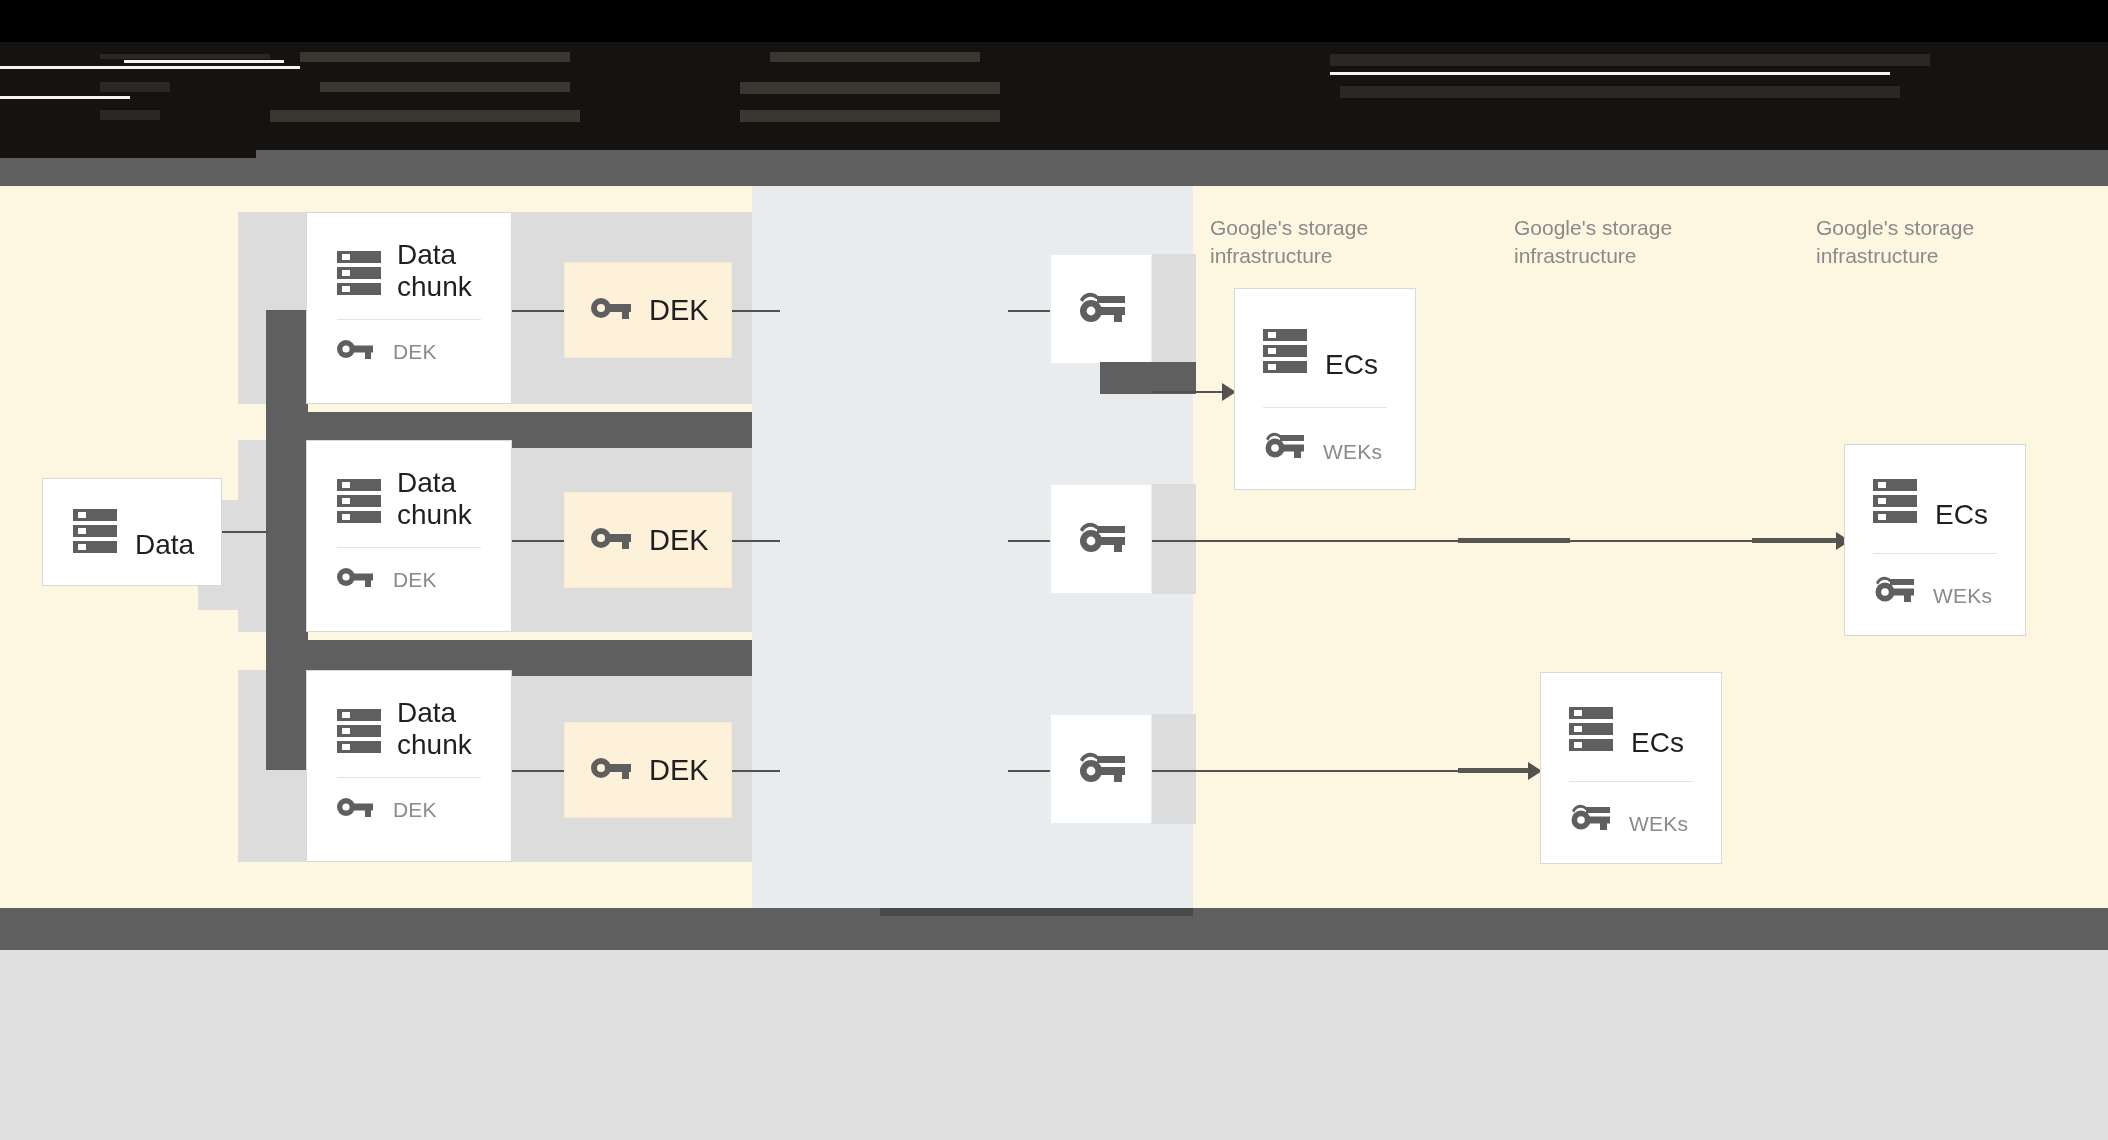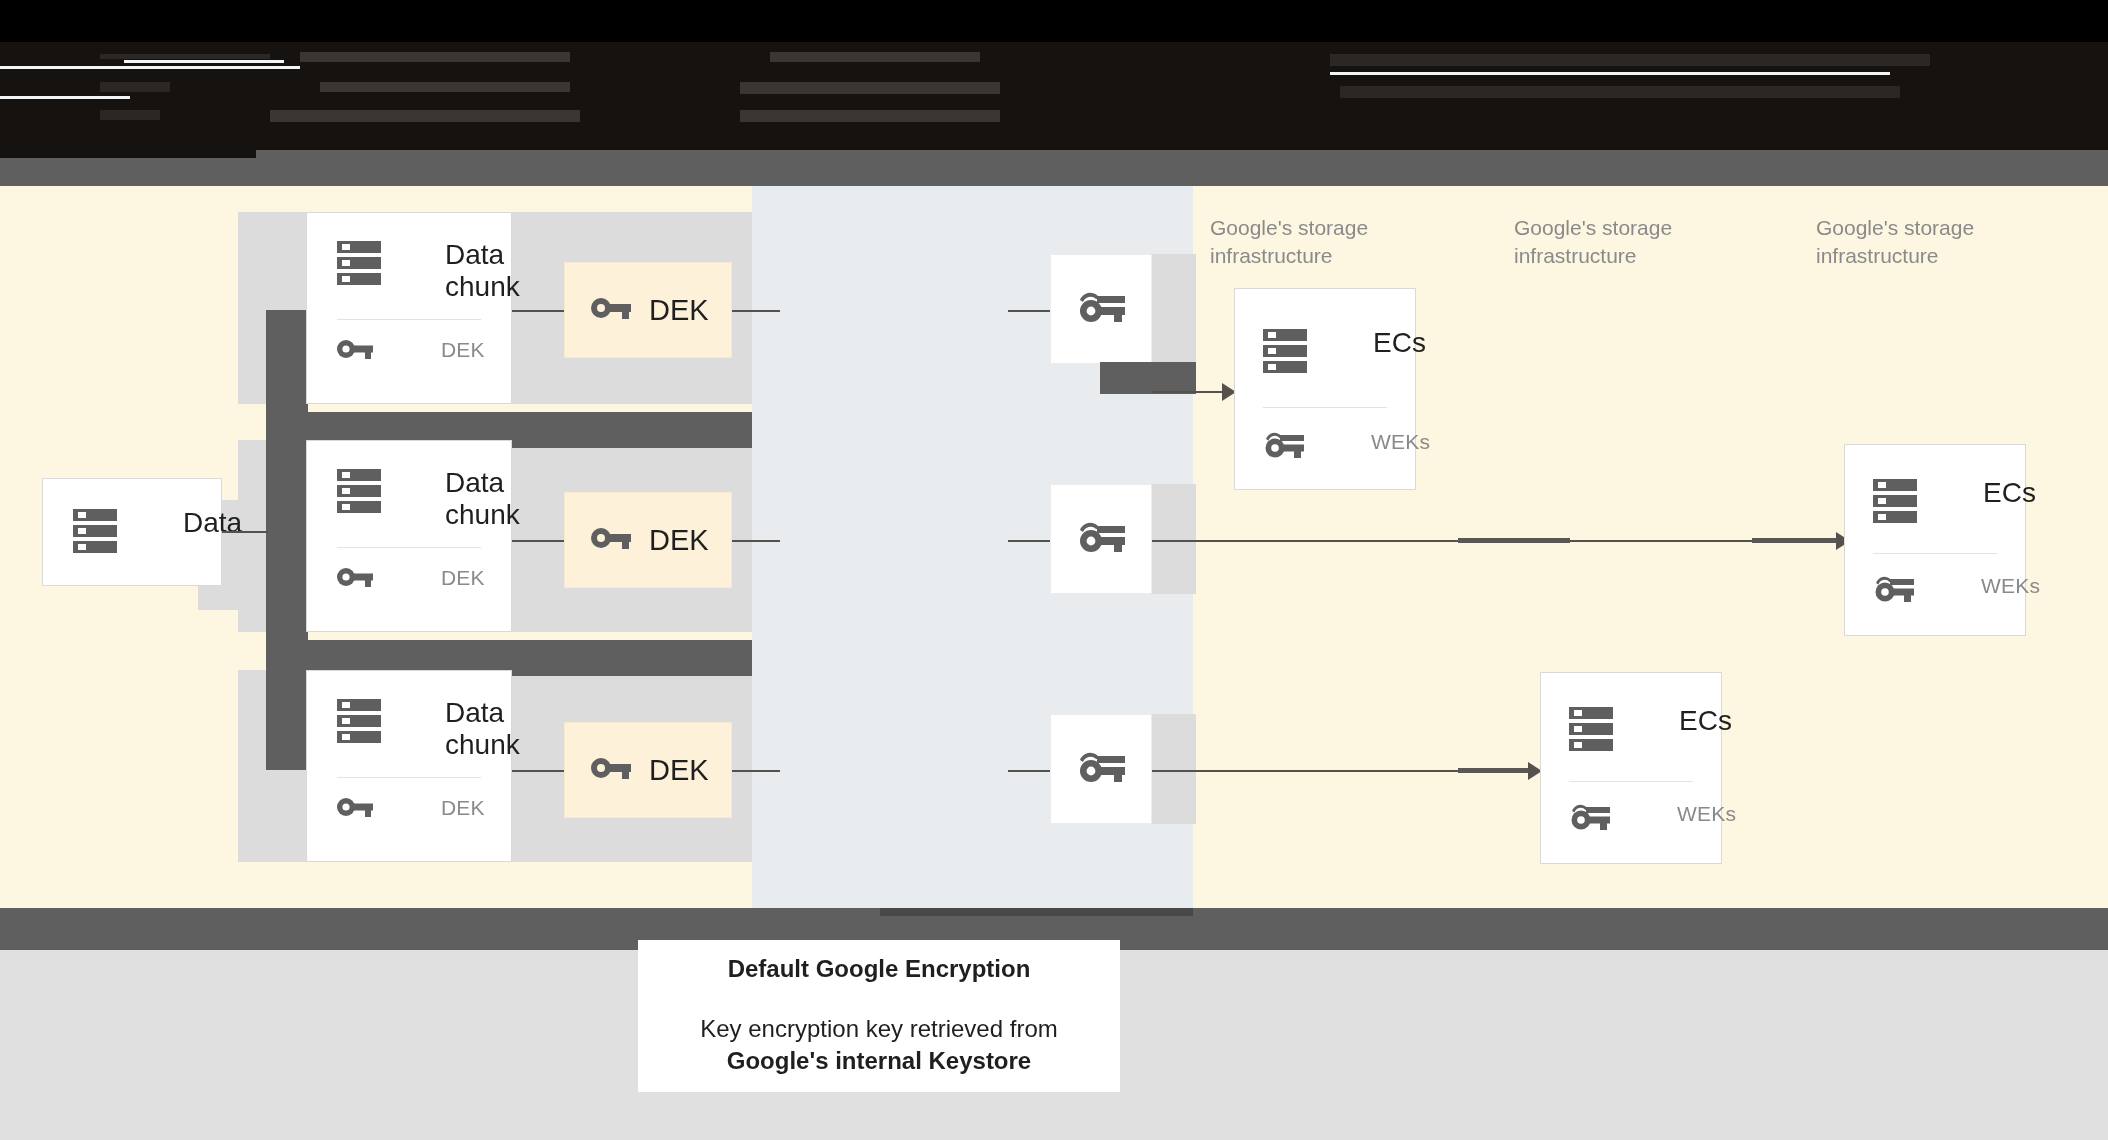--- a/index.html
+++ b/index.html
@@ -29,21 +29,21 @@
   .col-mid-foot{position:absolute;left:880px;top:908px;width:313px;height:8px;background:#484848;}
 
   
   .panel-gray{position:absolute;background:#dcdcdc;}
 
   
   .tree{position:absolute;background:#5f5f5f;}
 
   
   .card{position:absolute;background:#fff;border:1px solid #d9d9d9;box-sizing:border-box;}
-  .card-row{display:flex;align-items:flex-start;gap:48px;}
+  .card-row{display:flex;align-items:flex-end;}
   .card-title{font-size:28px;color:#1f1f1f;line-height:1.14;}
   .card-sub{font-size:21px;color:#8a8a8a;letter-spacing:.2px;}
   .divider{height:1px;background:#e3e3e3;}
 
   
   .box-dek{position:absolute;background:#fdf2d9;border:1px solid #f6ead0;box-sizing:border-box;
            display:flex;align-items:center;}
   .box-dek .lbl{font-size:29px;color:#1f1f1f;margin-left:18px;}
   .box-kek{position:absolute;background:#e2f1ea;border:1px solid #d5e8e0;box-sizing:border-box;
            display:flex;align-items:center;}
@@ -415,21 +415,14 @@
             <circle cx="12" cy="18" r="3.8" fill="#fff"></circle>
           <rect x="17" y="5" width="24" height="6" fill="#5f5f5f"></rect>
           <rect x="17" y="14.5" width="24" height="7" fill="#5f5f5f"></rect>
           <rect x="31" y="21" width="7" height="7" fill="#5f5f5f"></rect>
         </svg>
       </span>
       <span class="card-sub" style="margin-left:18px;">WEKs</span>
     </div>
   </div>
 
-  <div class="caption-card">
-    <div class="caption-title">Default Google Encryption</div>
-    <div class="caption-body">
-      <span>Key encryption key retrieved from</span><br>
-      <b>Google's internal Keystore</b>
-    </div>
-  </div>
 
 </div>
 
 </body></html>

